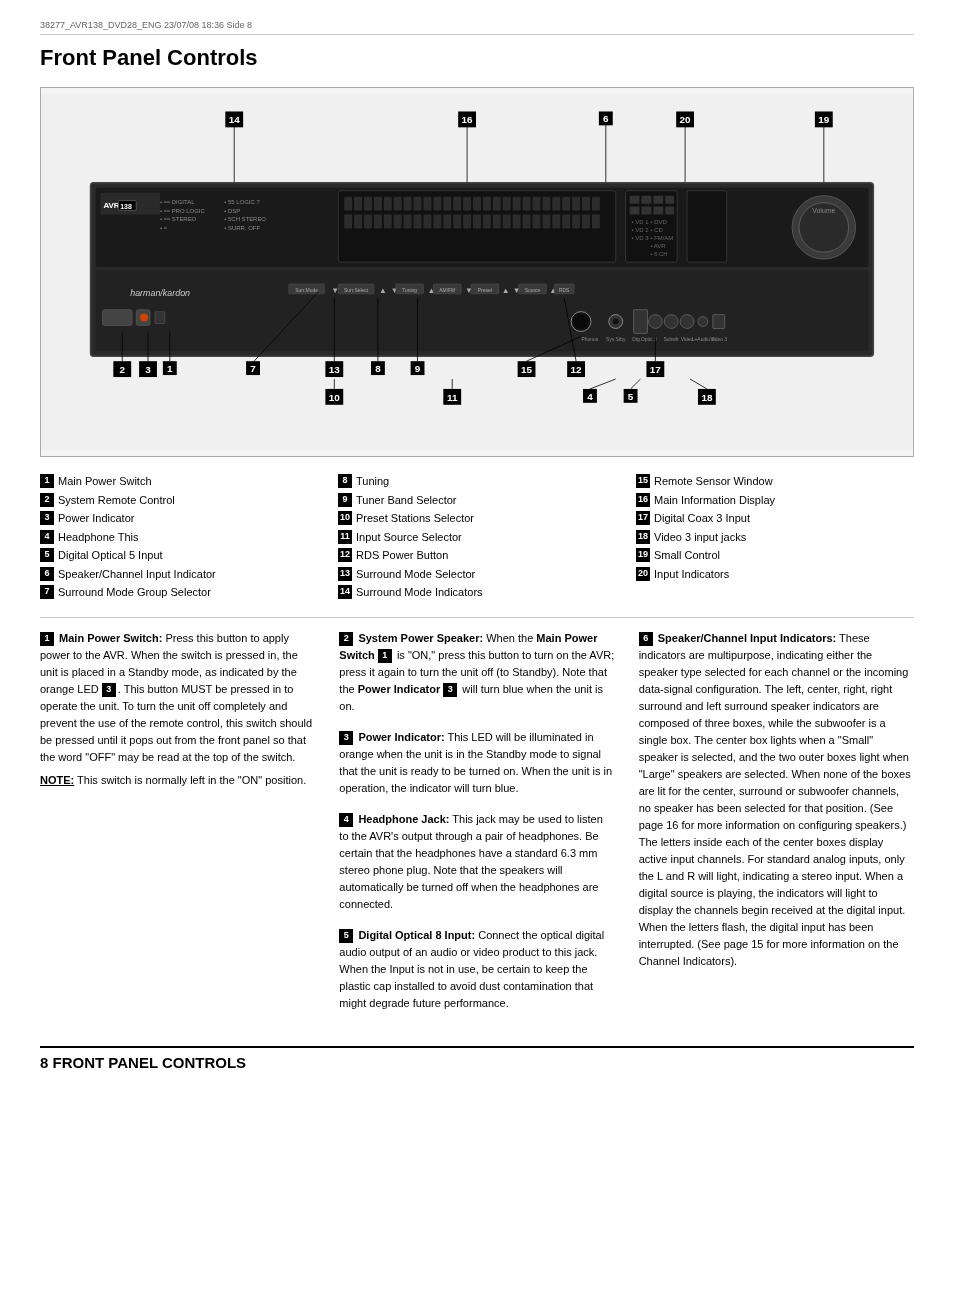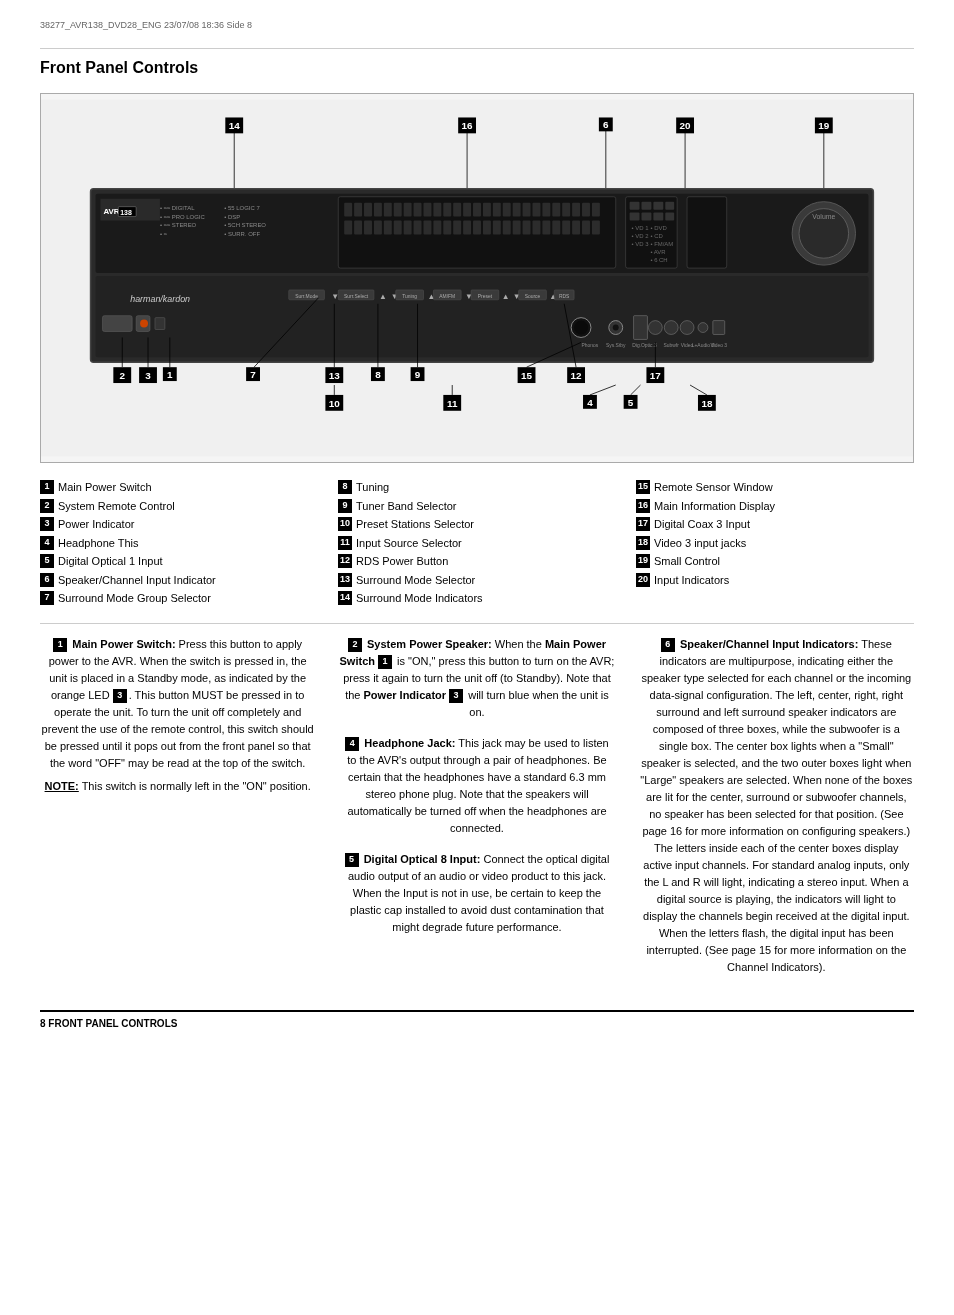--- a/index.html
+++ b/index.html
@@ -10,24 +10,24 @@
       color: #000;
       width: 954px;
       min-height: 1315px;
       padding: 20px 40px;
     }
     .page-header {
       font-size: 9px;
       color: #666;
       margin-bottom: 10px;
       border-bottom: 1px solid #ccc;
-      padding-bottom: 18px;
+      padding-bottom: 4px;
     }
     h1.title {
-      font-size: 16px;
+      font-size: 22px;
       font-weight: bold;
       margin-bottom: 16px;
       margin-top: 10px;
     }
     .diagram-container {
       border: 1px solid #aaa;
       background: #f5f5f5;
       width: 100%;
       height: 370px;
       position: relative;
@@ -65,21 +65,20 @@
       justify-content: center;
       flex-shrink: 0;
       margin-top: 1px;
     }
     
     .desc-grid {
       display: grid;
       grid-template-columns: 1fr 1fr 1fr;
       gap: 15px 24px;
       margin-top: 8px;
-      text-align: center;
     }
     .desc-block {
       font-size: 11px;
       line-height: 1.55;
       margin-bottom: 14px;
     }
     .desc-block .num-badge {
       background: #000;
       color: #fff;
       font-size: 9px;
@@ -95,21 +94,21 @@
     .desc-block strong {
       font-weight: bold;
     }
     .desc-block .note-label {
       font-weight: bold;
       text-decoration: underline;
     }
     .page-footer {
       border-top: 2px solid #000;
       padding-top: 6px;
-      font-size: 10px;
+      font-size: 15px;
       font-weight: bold;
       margin-top: 20px;
     }
     
     .section-divider {
       border: none;
       border-top: 1px solid #ccc;
       margin: 12px 0;
     }
   </style>
@@ -432,21 +431,21 @@
   <div class="legend-item">
     <span class="legend-num">11</span>
     <span>Input Source Selector</span>
   </div>
   <div class="legend-item">
     <span class="legend-num">18</span>
     <span>Video 3 input jacks</span>
   </div>
   <div class="legend-item">
     <span class="legend-num">5</span>
-    <span>Digital Optical 1 Input</span>
+    <span>Digital Optical 5 Input</span>
   </div>
   <div class="legend-item">
     <span class="legend-num">12</span>
     <span>RDS Power Button</span>
   </div>
   <div class="legend-item">
     <span class="legend-num">19</span>
     <span>Small Control</span>
   </div>
   <div class="legend-item">
@@ -479,20 +478,23 @@
   <div>
     <div class="desc-block">
       <p><span class="num-badge">1</span> <strong>Main Power Switch:</strong> Press this button to apply power to the AVR. When the switch is pressed in, the unit is placed in a Standby mode, as indicated by the orange LED <span class="num-badge">3</span>. This button MUST be pressed in to operate the unit. To turn the unit off completely and prevent the use of the remote control, this switch should be pressed until it pops out from the front panel so that the word "OFF" may be read at the top of the switch.</p>
       <p style="margin-top:6px"><span class="note-label">NOTE:</span> This switch is normally left in the "ON" position.</p>
     </div>
   </div>
 
   <div>
     <div class="desc-block">
       <p><span class="num-badge">2</span> <strong>System Power Speaker:</strong> When the <strong>Main Power Switch</strong> <span class="num-badge">1</span> is "ON," press this button to turn on the AVR; press it again to turn the unit off (to Standby). Note that the <strong>Power Indicator</strong> <span class="num-badge">3</span> will turn blue when the unit is on.</p>
+    </div>
+    <div class="desc-block">
+      <p><span class="num-badge">3</span> <strong>Power Indicator:</strong> This LED will be illuminated in orange when the unit is in the Standby mode to signal that the unit is ready to be turned on. When the unit is in operation, the indicator will turn blue.</p>
     </div>
     <div class="desc-block">
       <p><span class="num-badge">4</span> <strong>Headphone Jack:</strong> This jack may be used to listen to the AVR's output through a pair of headphones. Be certain that the headphones have a standard 6.3 mm stereo phone plug. Note that the speakers will automatically be turned off when the headphones are connected.</p>
     </div>
     <div class="desc-block">
       <p><span class="num-badge">5</span> <strong>Digital Optical 8 Input:</strong> Connect the optical digital audio output of an audio or video product to this jack. When the Input is not in use, be certain to keep the plastic cap installed to avoid dust contamination that might degrade future performance.</p>
     </div>
   </div>
 
   <div>

